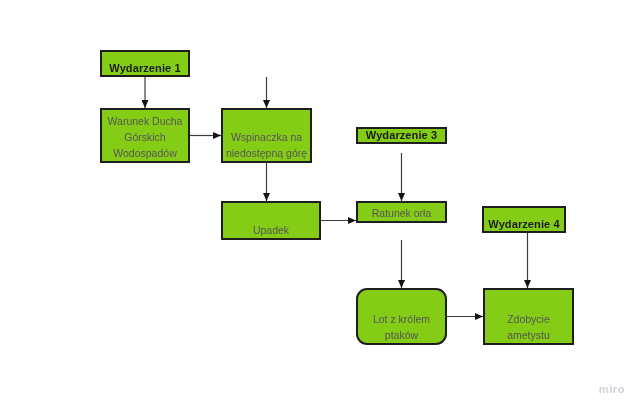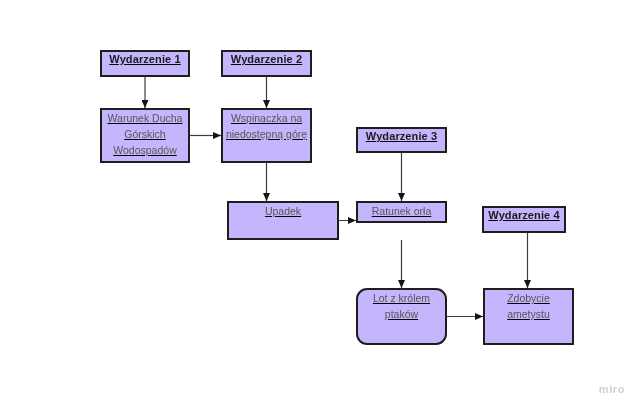--- a/index.html
+++ b/index.html
@@ -19,27 +19,26 @@
     position: absolute;
     left: 0;
     top: 0;
     width: 640px;
     height: 406px;
     pointer-events: none;
   }
   .node {
     position: absolute;
     box-sizing: border-box;
-    background: #c4b5fd;
+    background: #84cc16;
     border: 2px solid #1e1e1e;
     display: flex;
-    align-items: flex-start;
+    align-items: flex-end;
     justify-content: center;
     text-align: center;
-    text-decoration: underline;
   }
   .node .label {
     white-space: pre;
     pointer-events: none;
   }
   .node.event .label {
     font-size: 11px;
     font-weight: bold;
     color: #1c1c1c;
     line-height: 14px;
@@ -85,40 +84,37 @@
       <line x1="401.5" y1="153" x2="401.5" y2="201" class="edge-line" marker-end="url(#arrowhead)"></line>
       <line x1="401.5" y1="240" x2="401.5" y2="288" class="edge-line" marker-end="url(#arrowhead)"></line>
       <line x1="527.5" y1="233" x2="527.5" y2="288" class="edge-line" marker-end="url(#arrowhead)"></line>
       <line x1="447" y1="316.5" x2="483" y2="316.5" class="edge-line" marker-end="url(#arrowhead)"></line>
     </svg>
 
   <div class="node event" style="left:100px; top:50px;  width:90px; height:27px;">
     <span class="label">Wydarzenie 1</span>
   </div>
 
-  <div class="node event" style="left:221px; top:50px;  width:91px; height:27px;">
-    <span class="label">Wydarzenie 2</span>
-  </div>
 
   <div class="node step" style="left:100px; top:108px; width:90px; height:55px;">
     <span class="label">Warunek Ducha
 Górskich
 Wodospadów</span>
   </div>
 
   <div class="node step" style="left:221px; top:108px; width:91px; height:55px;">
     <span class="label">Wspinaczka na
 niedostępną górę</span>
   </div>
 
-  <div class="node step" style="left:227px; top:201px; width:112px; height:39px;">
+  <div class="node step" style="left:221px; top:201px; width:100px; height:39px;">
     <span class="label">Upadek</span>
   </div>
 
-  <div class="node event" style="left:356px; top:127px; width:91px; height:26px;">
+  <div class="node event" style="left:356px; top:127px; width:91px; height:17px;">
     <span class="label">Wydarzenie 3</span>
   </div>
 
   <div class="node step" style="left:356px; top:201px; width:91px; height:22px;">
     <span class="label">Ratunek orła</span>
   </div>
 
   <div class="node event" style="left:482px; top:206px; width:84px; height:27px;">
     <span class="label">Wydarzenie 4</span>
   </div>

